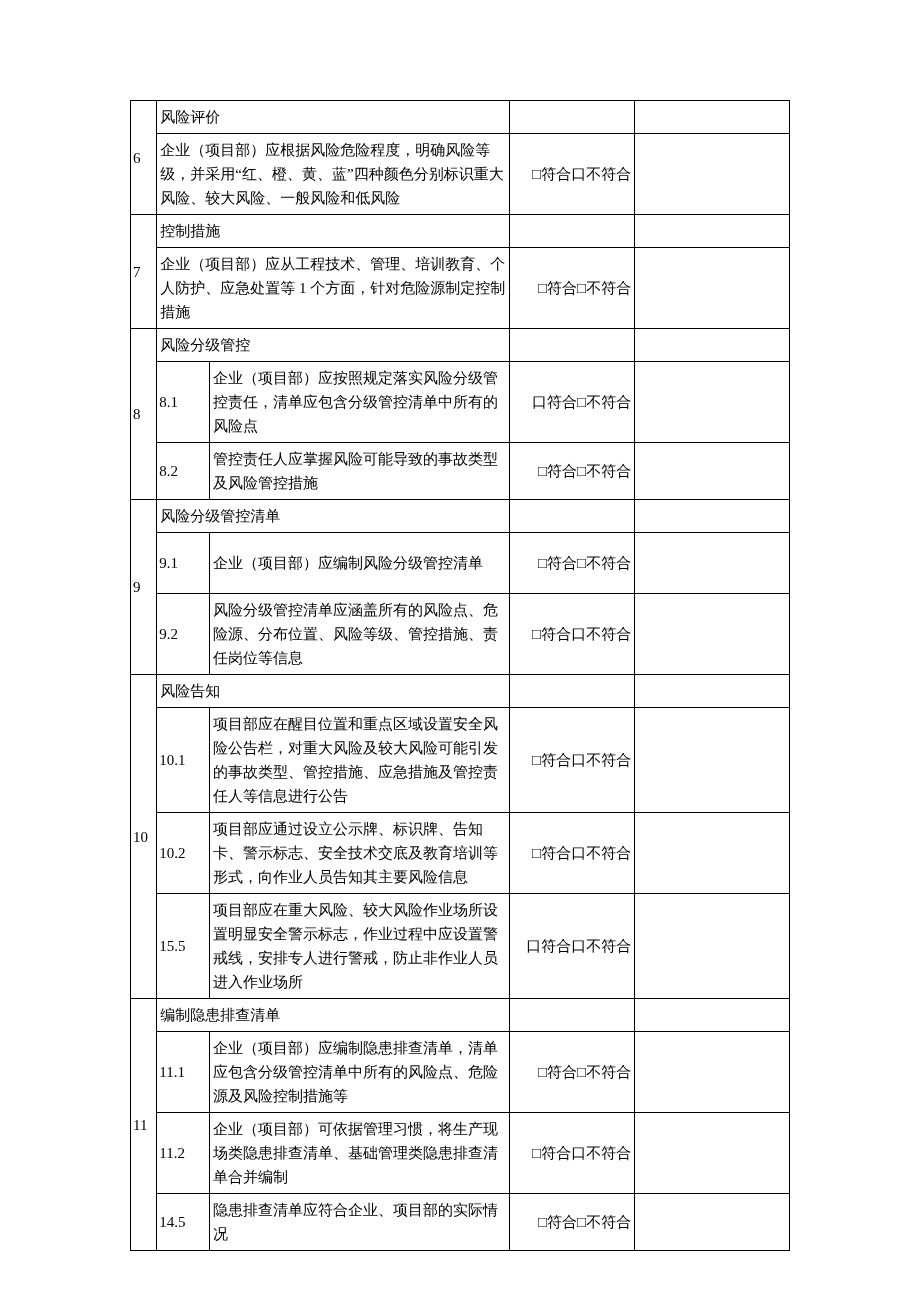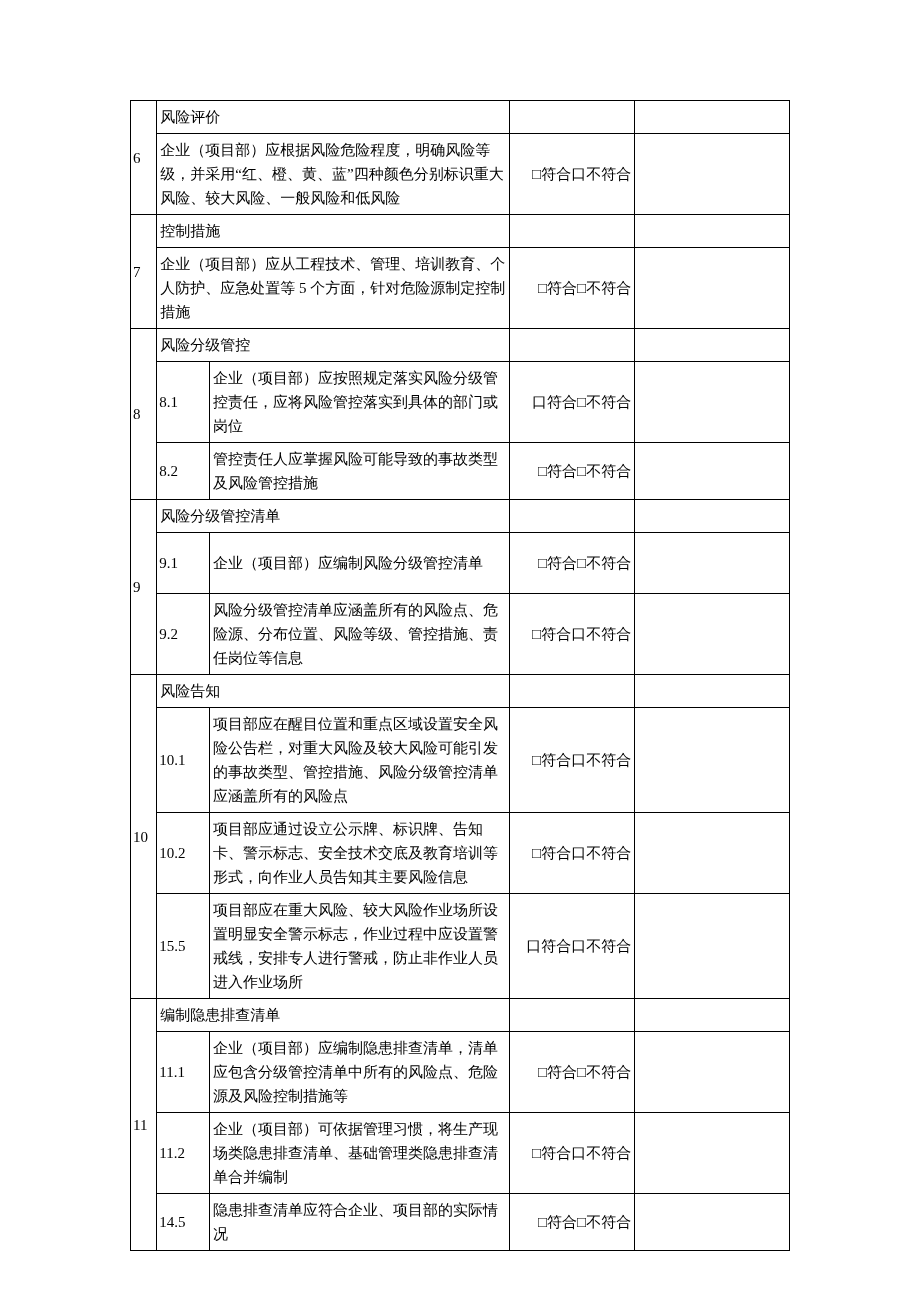--- a/index.html
+++ b/index.html
@@ -55,35 +55,35 @@
     </tr>
 
     <tr>
       <td rowspan="2" class="num">7</td>
       <td colspan="2">控制措施</td>
       <td class="result"></td>
       <td></td>
     </tr>
 
     <tr>
-      <td colspan="2">企业（项目部）应从工程技术、管理、培训教育、个人防护、应急处置等 5 个方面，针对危险源制定控制措施</td>
+      <td colspan="2">企业（项目部）应从工程技术、管理、培训教育、个人防护、应急处置等 1 个方面，针对危险源制定控制措施</td>
       <td class="result"><span>□</span><span>符合</span><span>□</span><span>不符合</span></td>
       <td></td>
     </tr>
 
     <tr>
       <td rowspan="3" class="num">8</td>
       <td colspan="2">风险分级管控</td>
       <td class="result"></td>
       <td></td>
     </tr>
 
     <tr>
       <td class="sub" style="padding-top:20px;padding-bottom:20px;margin-left:15px;">8.1</td>
-      <td>企业（项目部）应按照规定落实风险分级管控责任，应将风险管控落实到具体的部门或岗位</td>
+      <td>企业（项目部）应按照规定落实风险分级管控责任，清单应包含分级管控清单中所有的风险点</td>
       <td class="result"><span>口</span><span>符合</span><span>□</span><span>不符合</span></td>
       <td></td>
     </tr>
 
     <tr>
       <td class="sub">8.2</td>
       <td>管控责任人应掌握风险可能导致的事故类型及风险管控措施</td>
       <td class="result"><span>□</span><span>符合</span><span>□</span><span>不符合</span></td>
       <td></td>
     </tr>
@@ -111,21 +111,21 @@
 
     <tr>
       <td rowspan="4" class="num">10</td>
       <td colspan="2">风险告知</td>
       <td class="result"></td>
       <td></td>
     </tr>
 
     <tr>
       <td class="sub">10.1</td>
-      <td>项目部应在醒目位置和重点区域设置安全风险公告栏，对重大风险及较大风险可能引发的事故类型、管控措施、风险分级管控清单应涵盖所有的风险点</td>
+      <td>项目部应在醒目位置和重点区域设置安全风险公告栏，对重大风险及较大风险可能引发的事故类型、管控措施、应急措施及管控责任人等信息进行公告</td>
       <td class="result"><span>□</span><span>符合</span><span>口</span><span>不符合</span></td>
       <td></td>
     </tr>
 
     <tr>
       <td class="sub">10.2</td>
       <td>项目部应通过设立公示牌、标识牌、告知卡、警示标志、安全技术交底及教育培训等形式，向作业人员告知其主要风险信息</td>
       <td class="result"><span>□</span><span>符合</span><span>口</span><span>不符合</span></td>
       <td></td>
     </tr>

